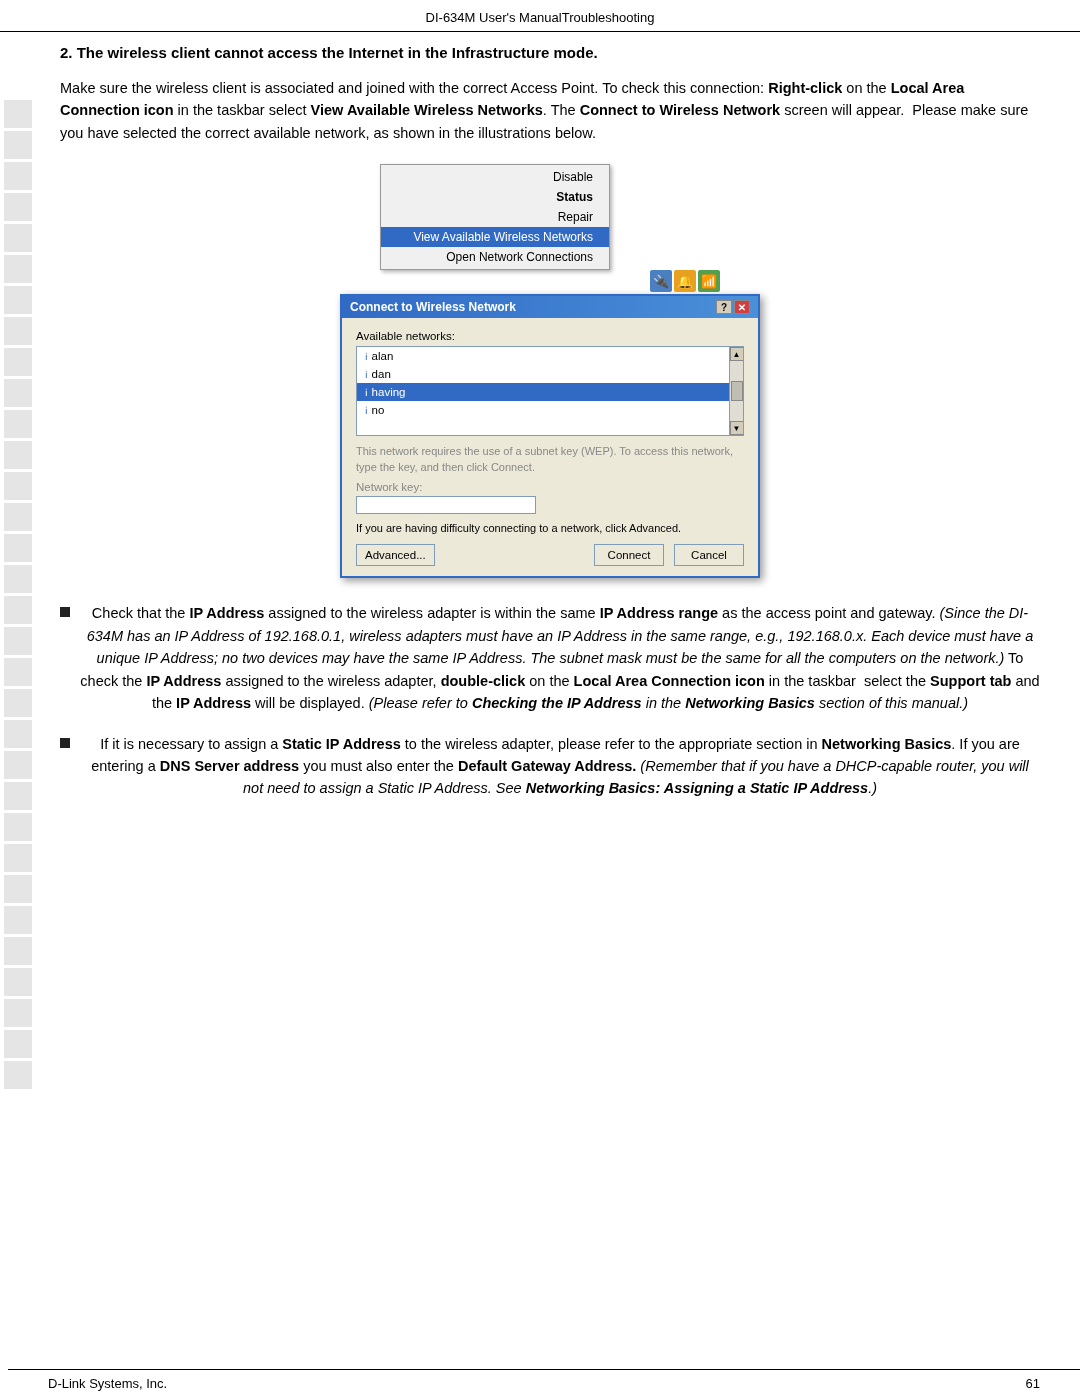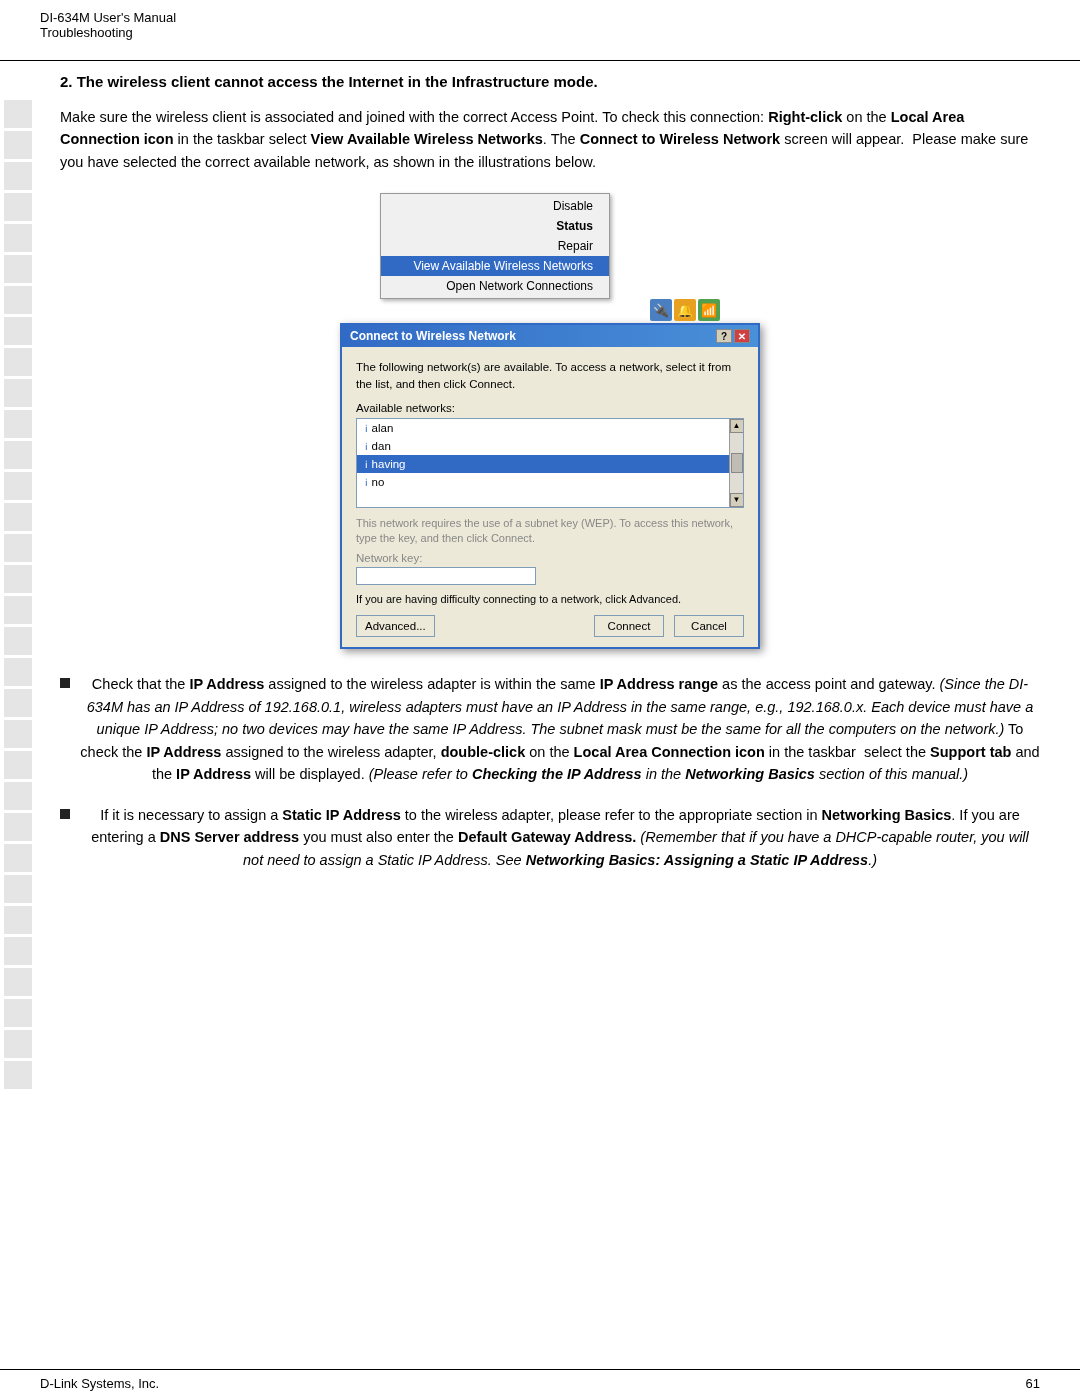--- a/index.html
+++ b/index.html
@@ -9,37 +9,36 @@
       background: #fff;
       font-family: Arial, sans-serif;
       font-size: 15px;
       color: #000;
       position: relative;
     }
 
     
     .header {
       display: flex;
-      justify-content: space-between;
-      padding: 10px 40px 20px 40px;
+      justify-content: center;
+      padding: 10px 40px 6px 40px;
       border-bottom: 1px solid #000;
       font-size: 13px;
-      flex-direction: column;
     }
 
     
     .footer {
       display: flex;
       justify-content: space-between;
       padding: 6px 40px;
       border-top: 1px solid #000;
       font-size: 13px;
       position: absolute;
       bottom: 0;
-      left: 0;
+      left: 8px;
       right: 0;
     }
 
     
     .left-squares {
       position: absolute;
       left: 0;
       top: 40px;
       bottom: 40px;
       width: 38px;
@@ -379,21 +378,20 @@
 
     <div class="dialog">
       <div class="dialog-titlebar">
         <span>Connect to Wireless Network</span>
         <div class="dialog-titlebar-buttons">
           <div class="title-btn">?</div>
           <div class="title-btn close">✕</div>
         </div>
       </div>
       <div class="dialog-body">
-        <div class="dialog-desc">The following network(s) are available. To access a network, select it from the list, and then click Connect.</div>
 
         <div class="dialog-label">Available networks:</div>
 
         <div class="network-list-container">
           <div class="network-list">
             <div class="network-item">
               <span class="network-icon">ℹ</span>
               <span>alan</span>
             </div>
             <div class="network-item">

